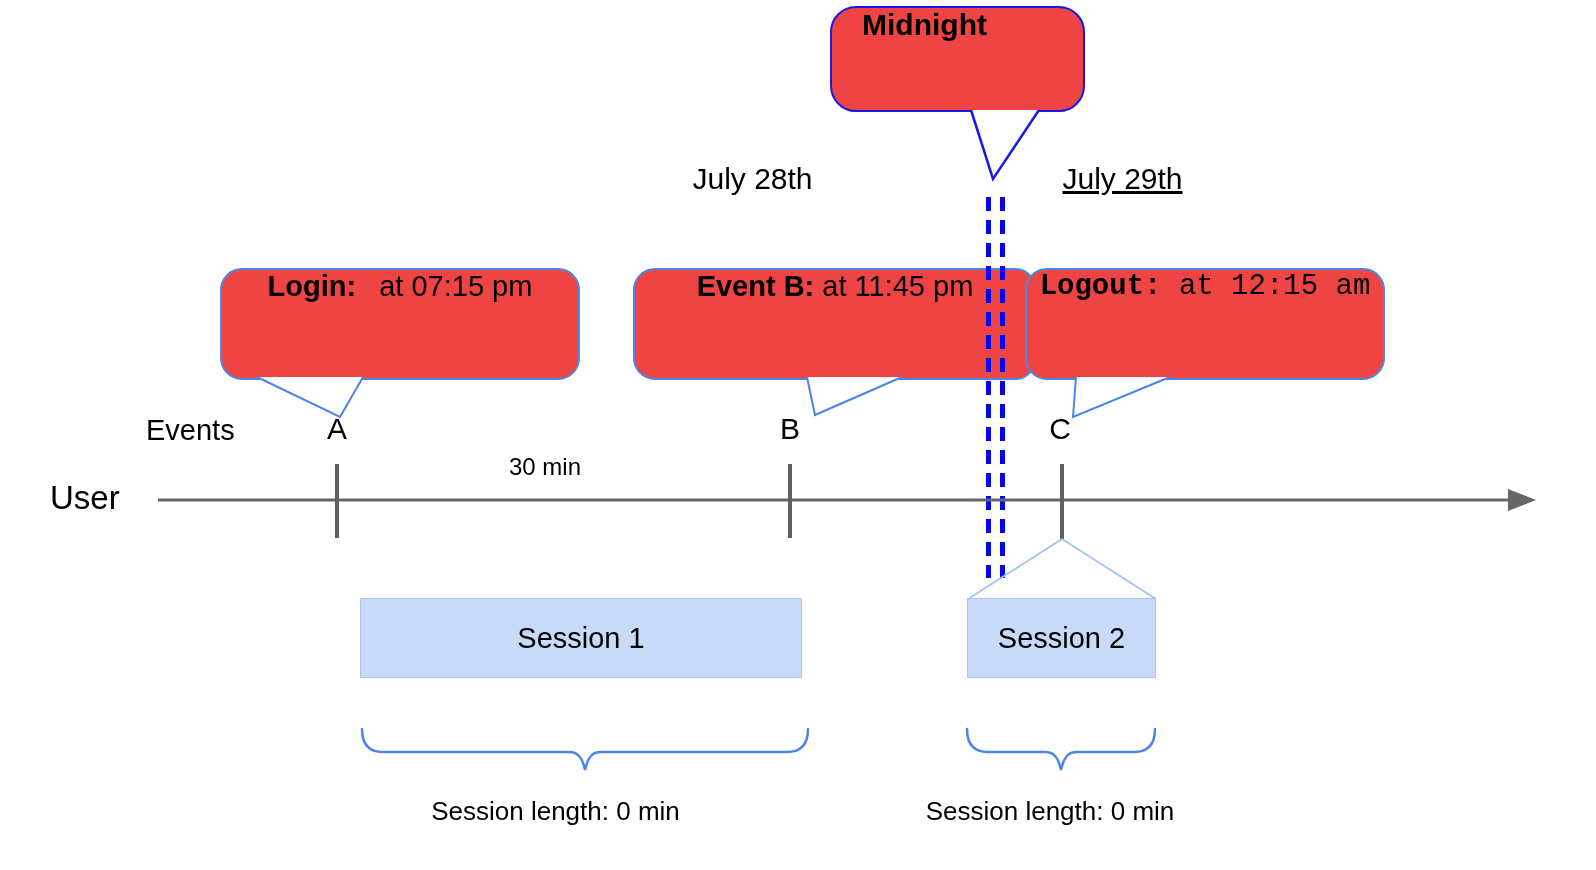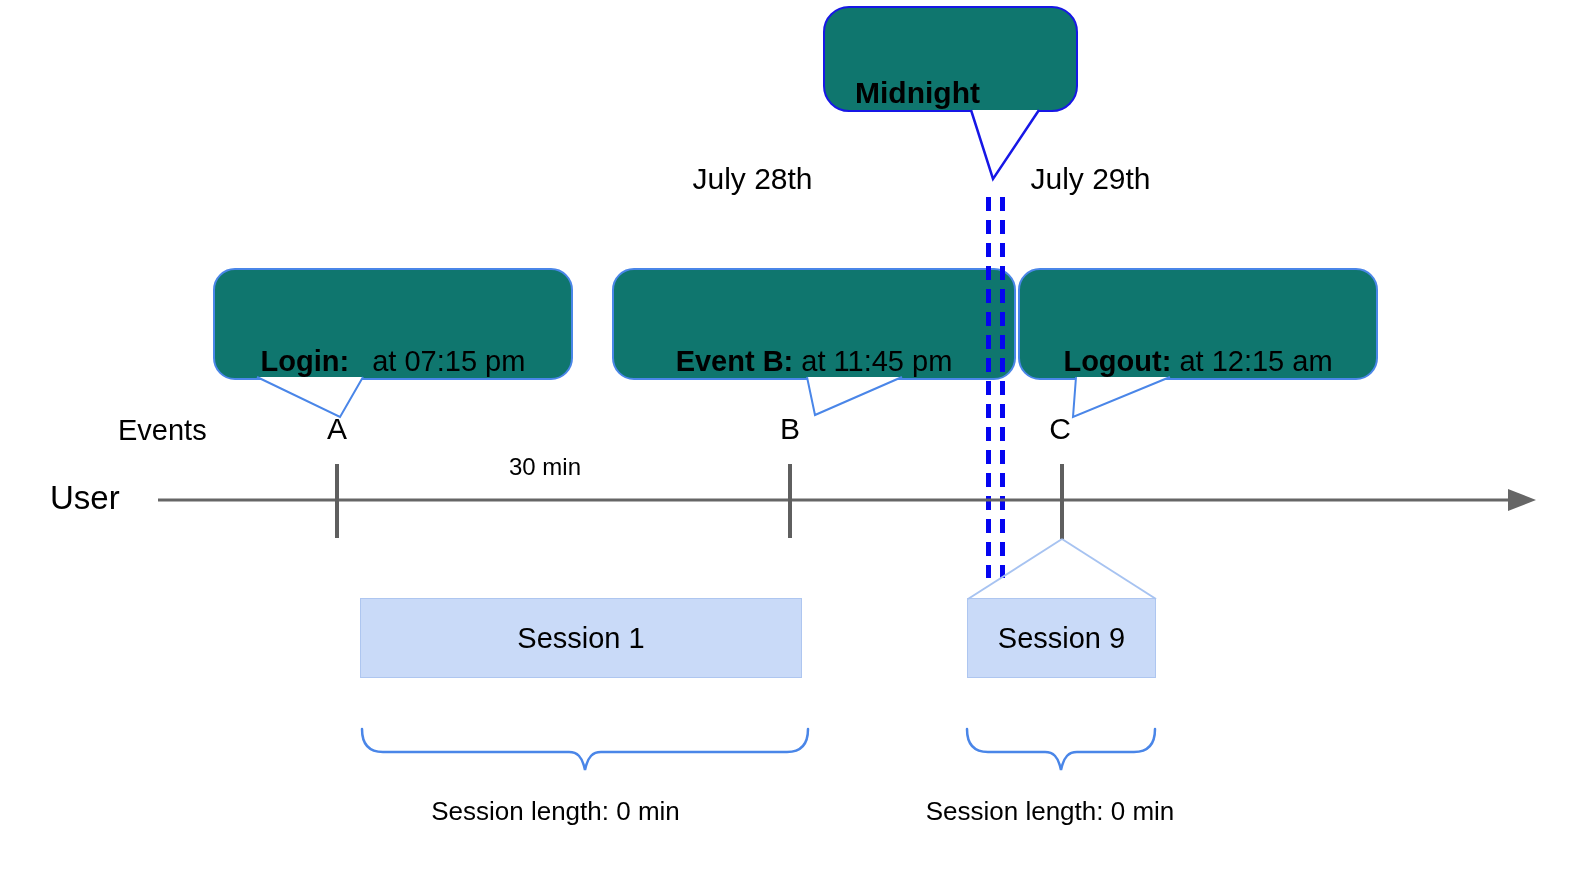--- a/index.html
+++ b/index.html
@@ -11,24 +11,24 @@
   #canvas {
     position: relative;
     width: 1596px; height: 870px;
     overflow: hidden;
     background: #ffffff;
   }
 
   
   .bubble {
     position: absolute;
-    background: #0f766e;
+    background: #ef4444;
     z-index: 1;
     box-sizing: border-box;
-    display: flex; align-items: flex-end; justify-content: center;
+    display: flex; align-items: flex-start; justify-content: center; margin-left: 7px;
   }
   .callout {
     width: 360px; height: 112px;
     border: 2px solid var(--accent-blue, #4a86e8);
     border-radius: 22px;
     font-size: 29px;
     white-space: pre;
   }
   .callout .b { font-weight: bold; }
   #midnight-bubble {
@@ -43,21 +43,21 @@
   svg#lines {
     position: absolute; left: 0; top: 0;
     z-index: 2;
     pointer-events: none;
   }
   .txt { position: absolute; z-index: 3; }
   .center { text-align: center; }
 
   .date-label  { font-size: 30px; }
   .tick-letter { font-size: 30px; }
-  #events-axis-label { font-size: 29px; }
+  #events-axis-label { font-size: 29px; margin-left: 28px; }
   #user-axis-label   { font-size: 33px; }
   #interval-label    { font-size: 24px; }
   .length-label      { font-size: 26px; }
 
   .session-bar {
     position: absolute; z-index: 1;
     top: 598px; height: 80px;
     background: var(--session-fill, #c9daf8);
     border: 1px solid rgba(122, 160, 225, 0.35);
     box-sizing: border-box;
@@ -83,33 +83,33 @@
 <div id="canvas">
 
   <div class="bubble" id="midnight-bubble">
     <span>Midnight</span>
   </div>
 
   <div class="bubble callout" style="left:213px; top:268px;gap:15px;">
     <span class="b">Login:</span><span> at 07:15 pm</span>
   </div>
 
-  <div class="bubble callout" style="left:612px; top:268px; width:404px;">
+  <div class="bubble callout" style="left:626px; top:268px; width:404px;">
     <span class="b">Event B:</span><span> at 11:45 pm</span>
   </div>
 
-  <div class="bubble callout" style="left:1018px; top:268px;">
+  <div class="bubble callout" style="left:1018px; top:268px;font-family:Liberation Mono, monospace;">
     <span class="b">Logout:</span><span> at 12:15 am</span>
   </div>
 
   <div class="session-bar" style="left:360px; width:442px;">
     <span>Session 1</span>
   </div>
   <div class="session-bar" style="left:967px; width:189px;">
-    <span>Session 9</span>
+    <span>Session 2</span>
   </div>
 
   <svg id="lines" width="1596" height="870" viewBox="0 0 1596 870">
 
     <line class="dash-line" x1="988.5" y1="197" x2="988.5" y2="578"></line>
     <line class="dash-line" x1="1002.5" y1="197" x2="1002.5" y2="578"></line>
 
     <line class="timeline-line" x1="158" y1="500" x2="1514" y2="500"></line>
     <polygon class="arrow-head" points="1508,489 1536,500 1508,511"></polygon>
 
@@ -123,21 +123,21 @@
     <path class="tail-deep" d="M 971 110 L 993 179 L 1039 110"></path>
     <path class="tail" d="M 257 377 L 340 417 L 363 377"></path>
     <path class="tail" d="M 807 377 L 815 415 L 902 377"></path>
     <path class="tail" d="M 1076 377 L 1073 417 L 1170 377"></path>
 
     <path class="brace" d="M 362 729 C 362 745 369 752 383 752 L 569 752 C 577 752 582 756 585 770 C 588 756 593 752 601 752 L 787 752 C 801 752 808 745 808 729"></path>
     <path class="brace" d="M 967 729 C 967 745 974 752 988 752 L 1045 752 C 1053 752 1058 756 1061 770 C 1064 756 1069 752 1077 752 L 1134 752 C 1148 752 1155 745 1155 729"></path>
   </svg>
 
   <div class="txt date-label center" style="left:645px; top:162px; width:215px;">July 28th</div>
-  <div class="txt date-label center" style="left:983px; top:162px; width:215px;">July 29th</div>
+  <div class="txt date-label center" style="left:1015px; top:162px; width:215px;text-decoration:underline;">July 29th</div>
 
   <div class="txt" id="events-axis-label" style="left:118px; top:414px;">Events</div>
   <div class="txt tick-letter center" style="left:312px; top:412px; width:50px;">A</div>
   <div class="txt tick-letter center" style="left:765px; top:412px; width:50px;">B</div>
   <div class="txt tick-letter center" style="left:1035px; top:412px; width:50px;">C</div>
 
   <div class="txt center" id="interval-label" style="left:455px; top:453px; width:180px;">30 min</div>
   <div class="txt" id="user-axis-label" style="left:50px; top:479px;">User</div>
 
   <div class="txt length-label center" style="left:348px; top:796px; width:415px;">Session length: 0 min</div>

